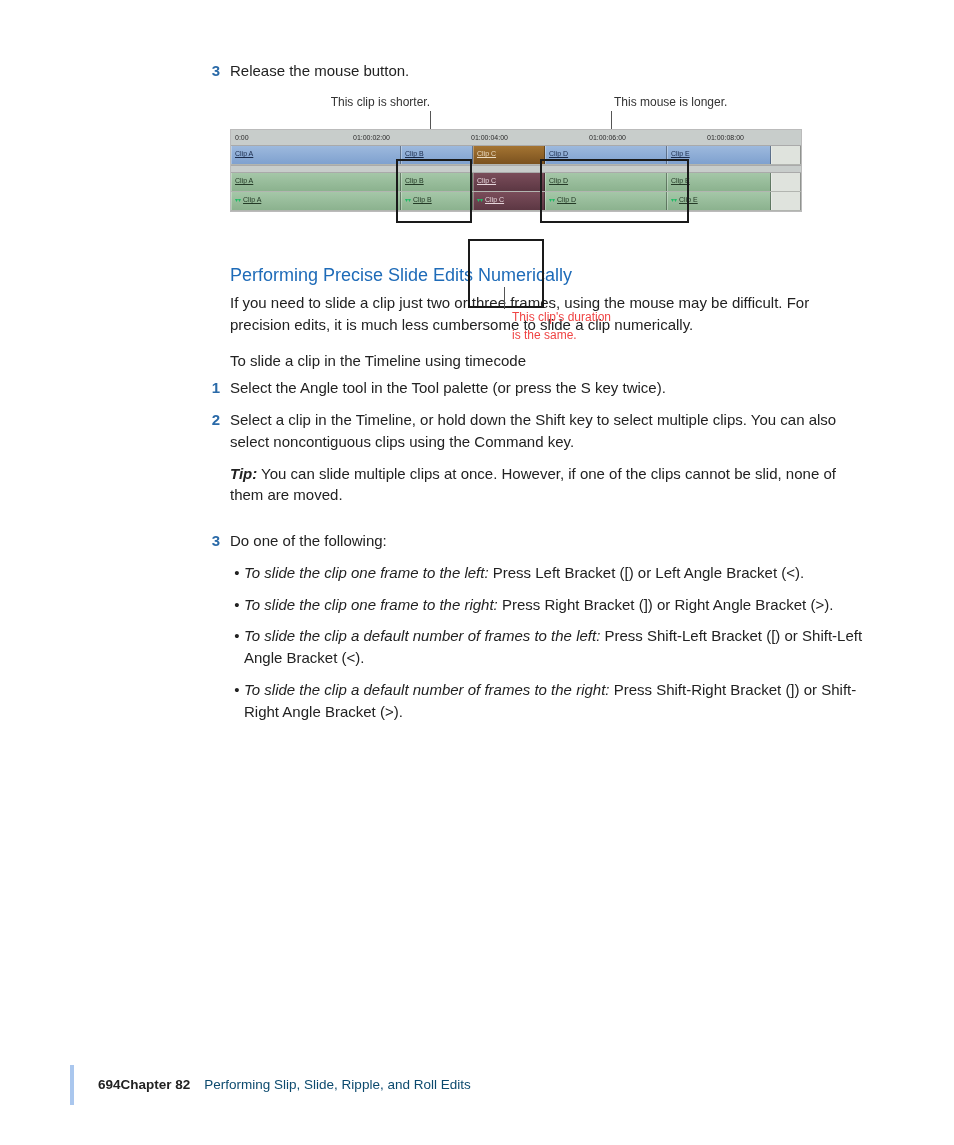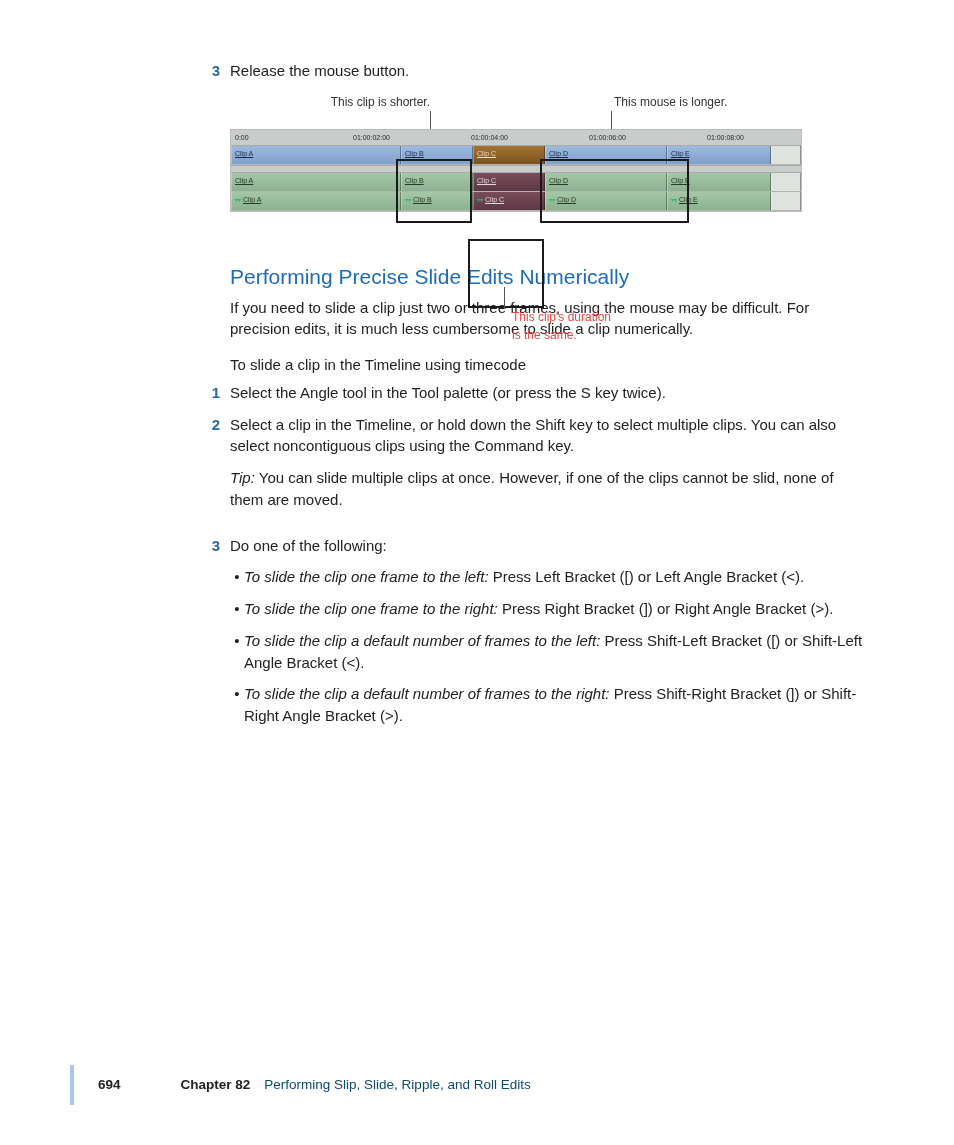--- a/index.html
+++ b/index.html
@@ -108,48 +108,48 @@
     width: 160px;
   }
   .callout-bottom .lead {
     position: absolute;
     width: 1px; height: 22px;
     background: #555;
     left: -8px; top: -22px;
   }
   h2.section {
     color: #1e6bb8;
-    font-size: 21px;
+    font-size: 18px;
     font-weight: 500;
     margin: 50px 0 4px 0;
   }
   .para { margin: 0 0 14px 0; }
   .subhead { font-weight: 400; margin: 10px 0 6px 0; }
-  .tip-label { font-style: italic; font-weight: 400; }
+  .tip-label { font-style: italic; font-weight: 700; }
   .bullets { margin: 6px 0 0 0; padding: 0; }
   .bullets li {
     list-style: none;
     display: flex;
     margin-bottom: 10px;
   }
   .bullets li .dot { flex: 0 0 14px; text-align:center; }
   .bullets li .body .lead-in { font-style: italic; }
   .footer {
     position: absolute;
     left: 0; right: 0;
     bottom: 40px;
     height: 40px;
     border-left: 4px solid #aac7ee;
     margin-left: 70px;
     padding-left: 24px;
     display: flex;
     align-items: center;
     font-size: 13.5px;
   }
-  .footer .pg { font-weight: 700; margin-right: 60px; }
+  .footer .pg { font-weight: 700; }
   .footer .chap-label { font-weight: 700; margin-right: 14px; }
   .footer .chap-title { color: #0c4a6e; }
   .gap { height: 6px; background: #c8cdcb; border-top:1px solid #aaa; border-bottom:1px solid #aaa; }
   .aud-ico { display:inline-block; font-size:6px; color:#2b6; margin-right:2px;}
 </style>
 </head>
 <body>
 
 <div class="page">
 

